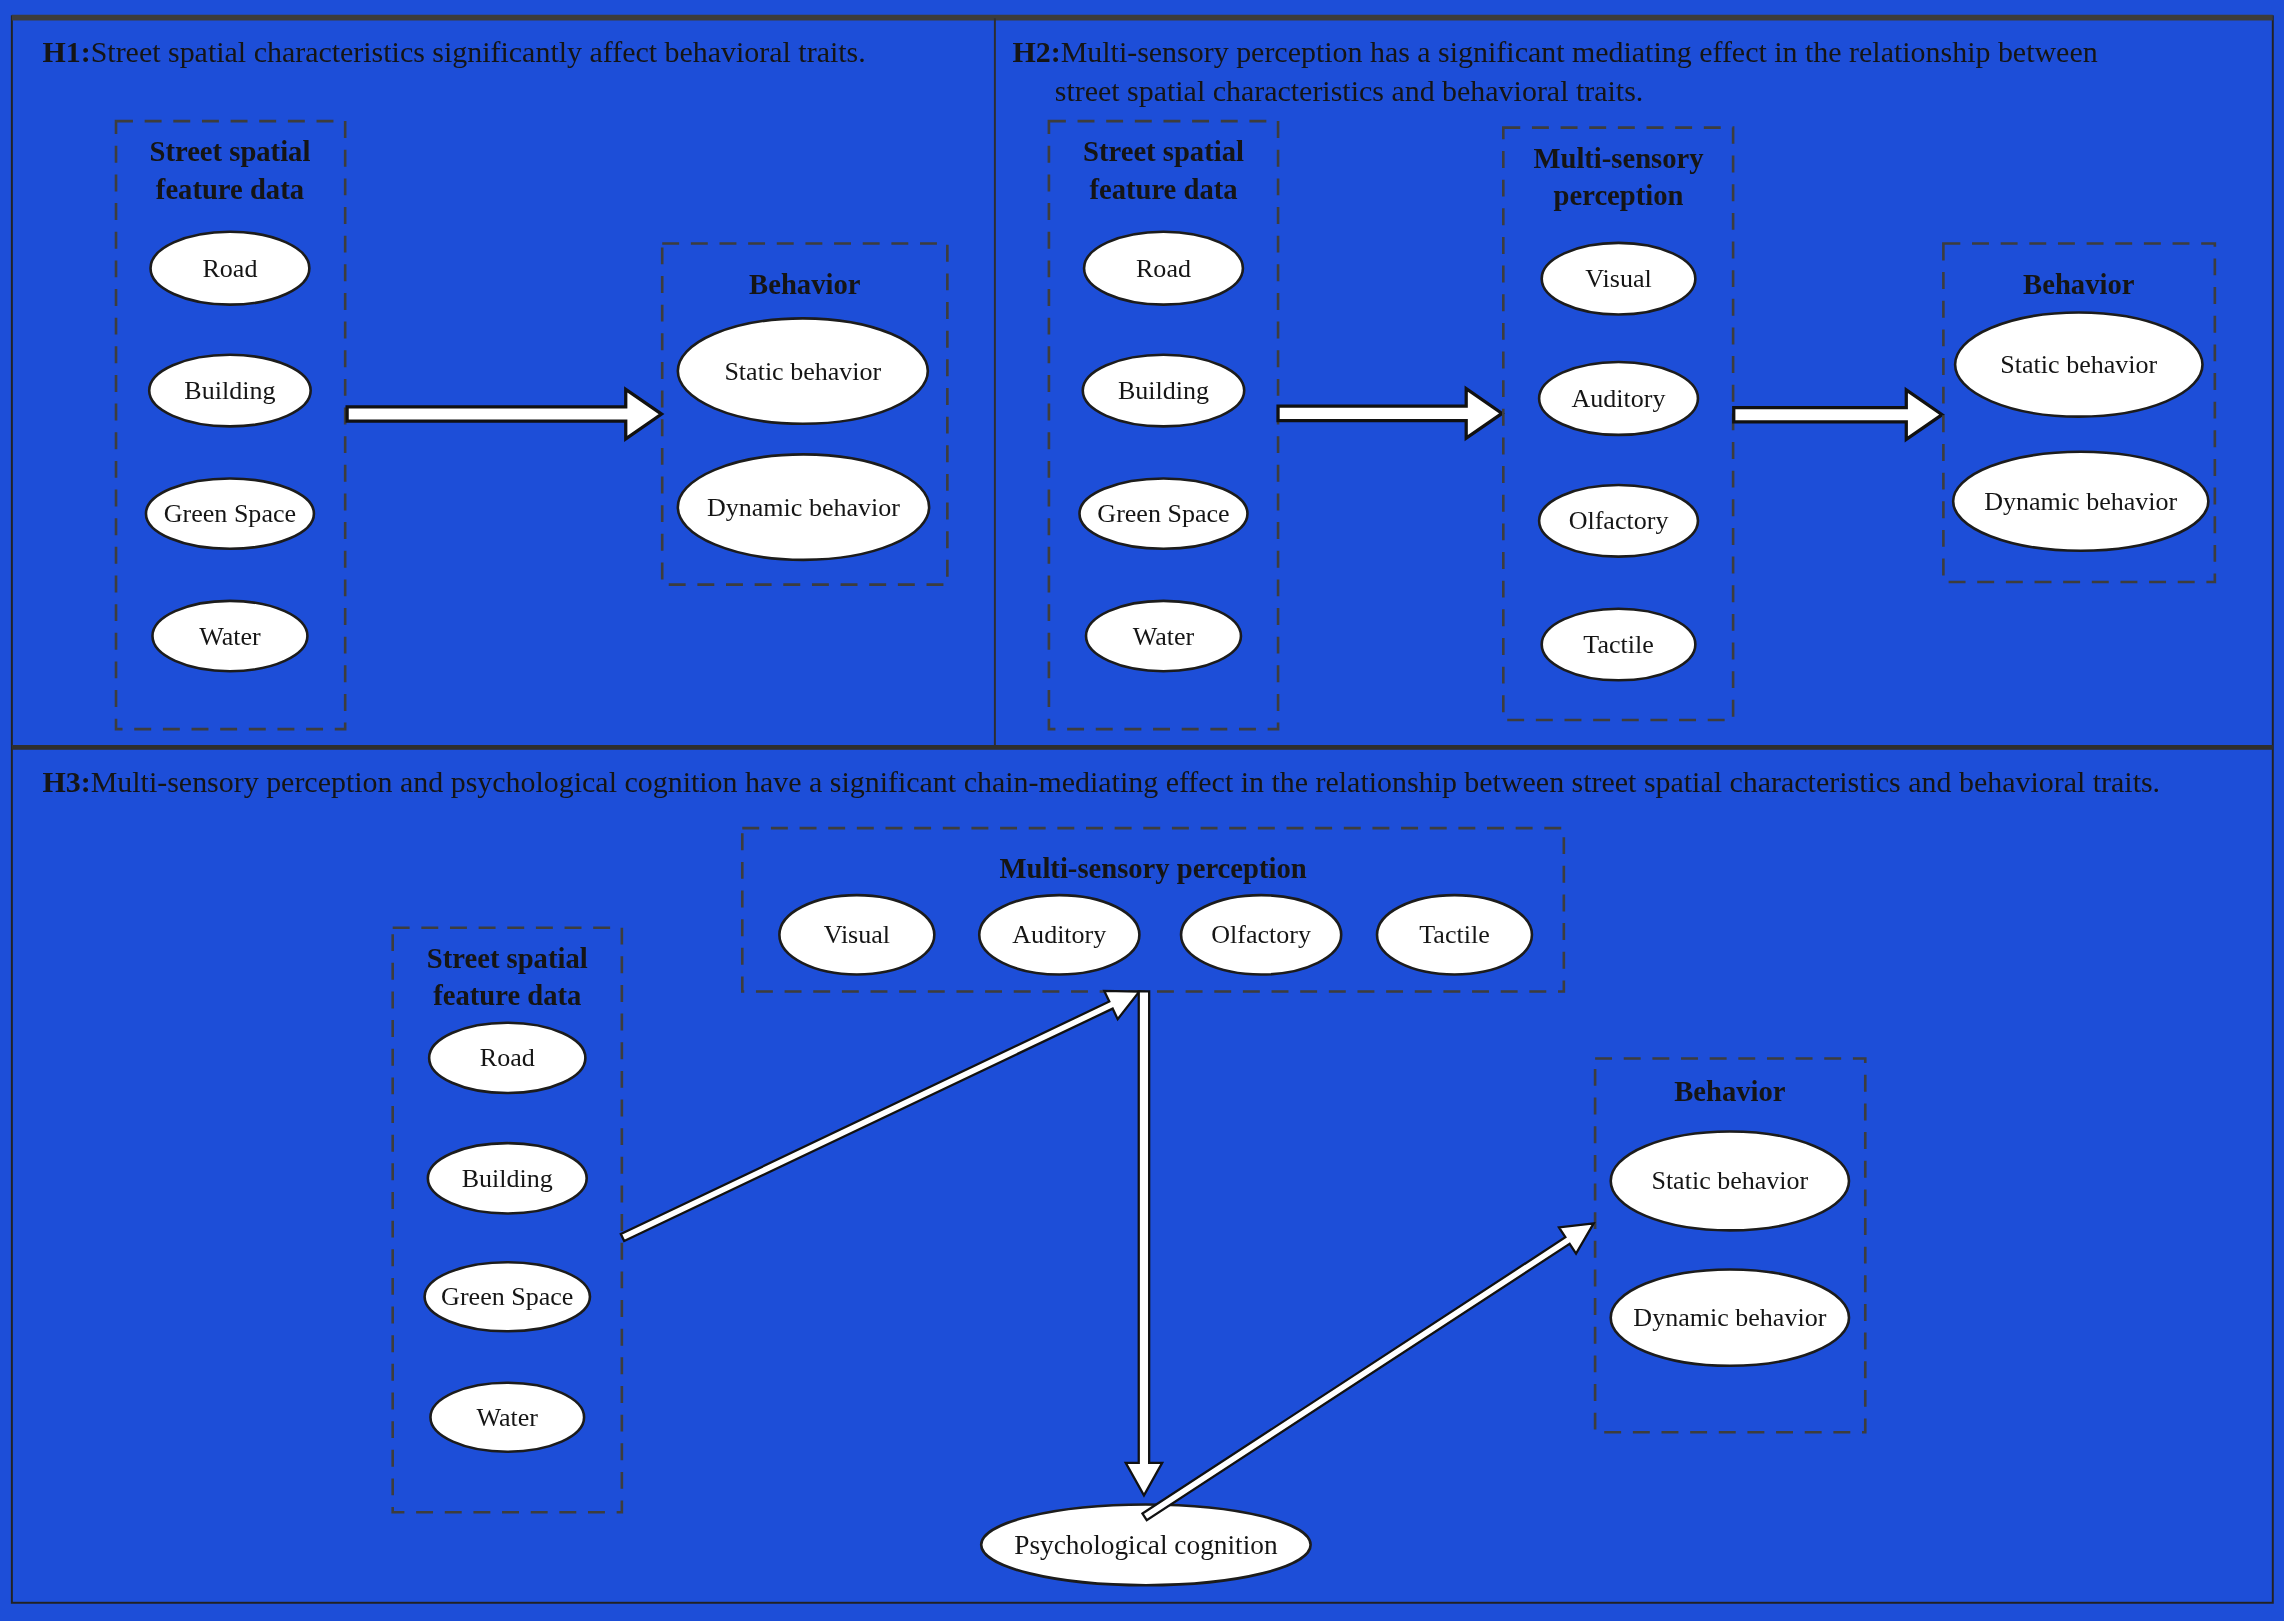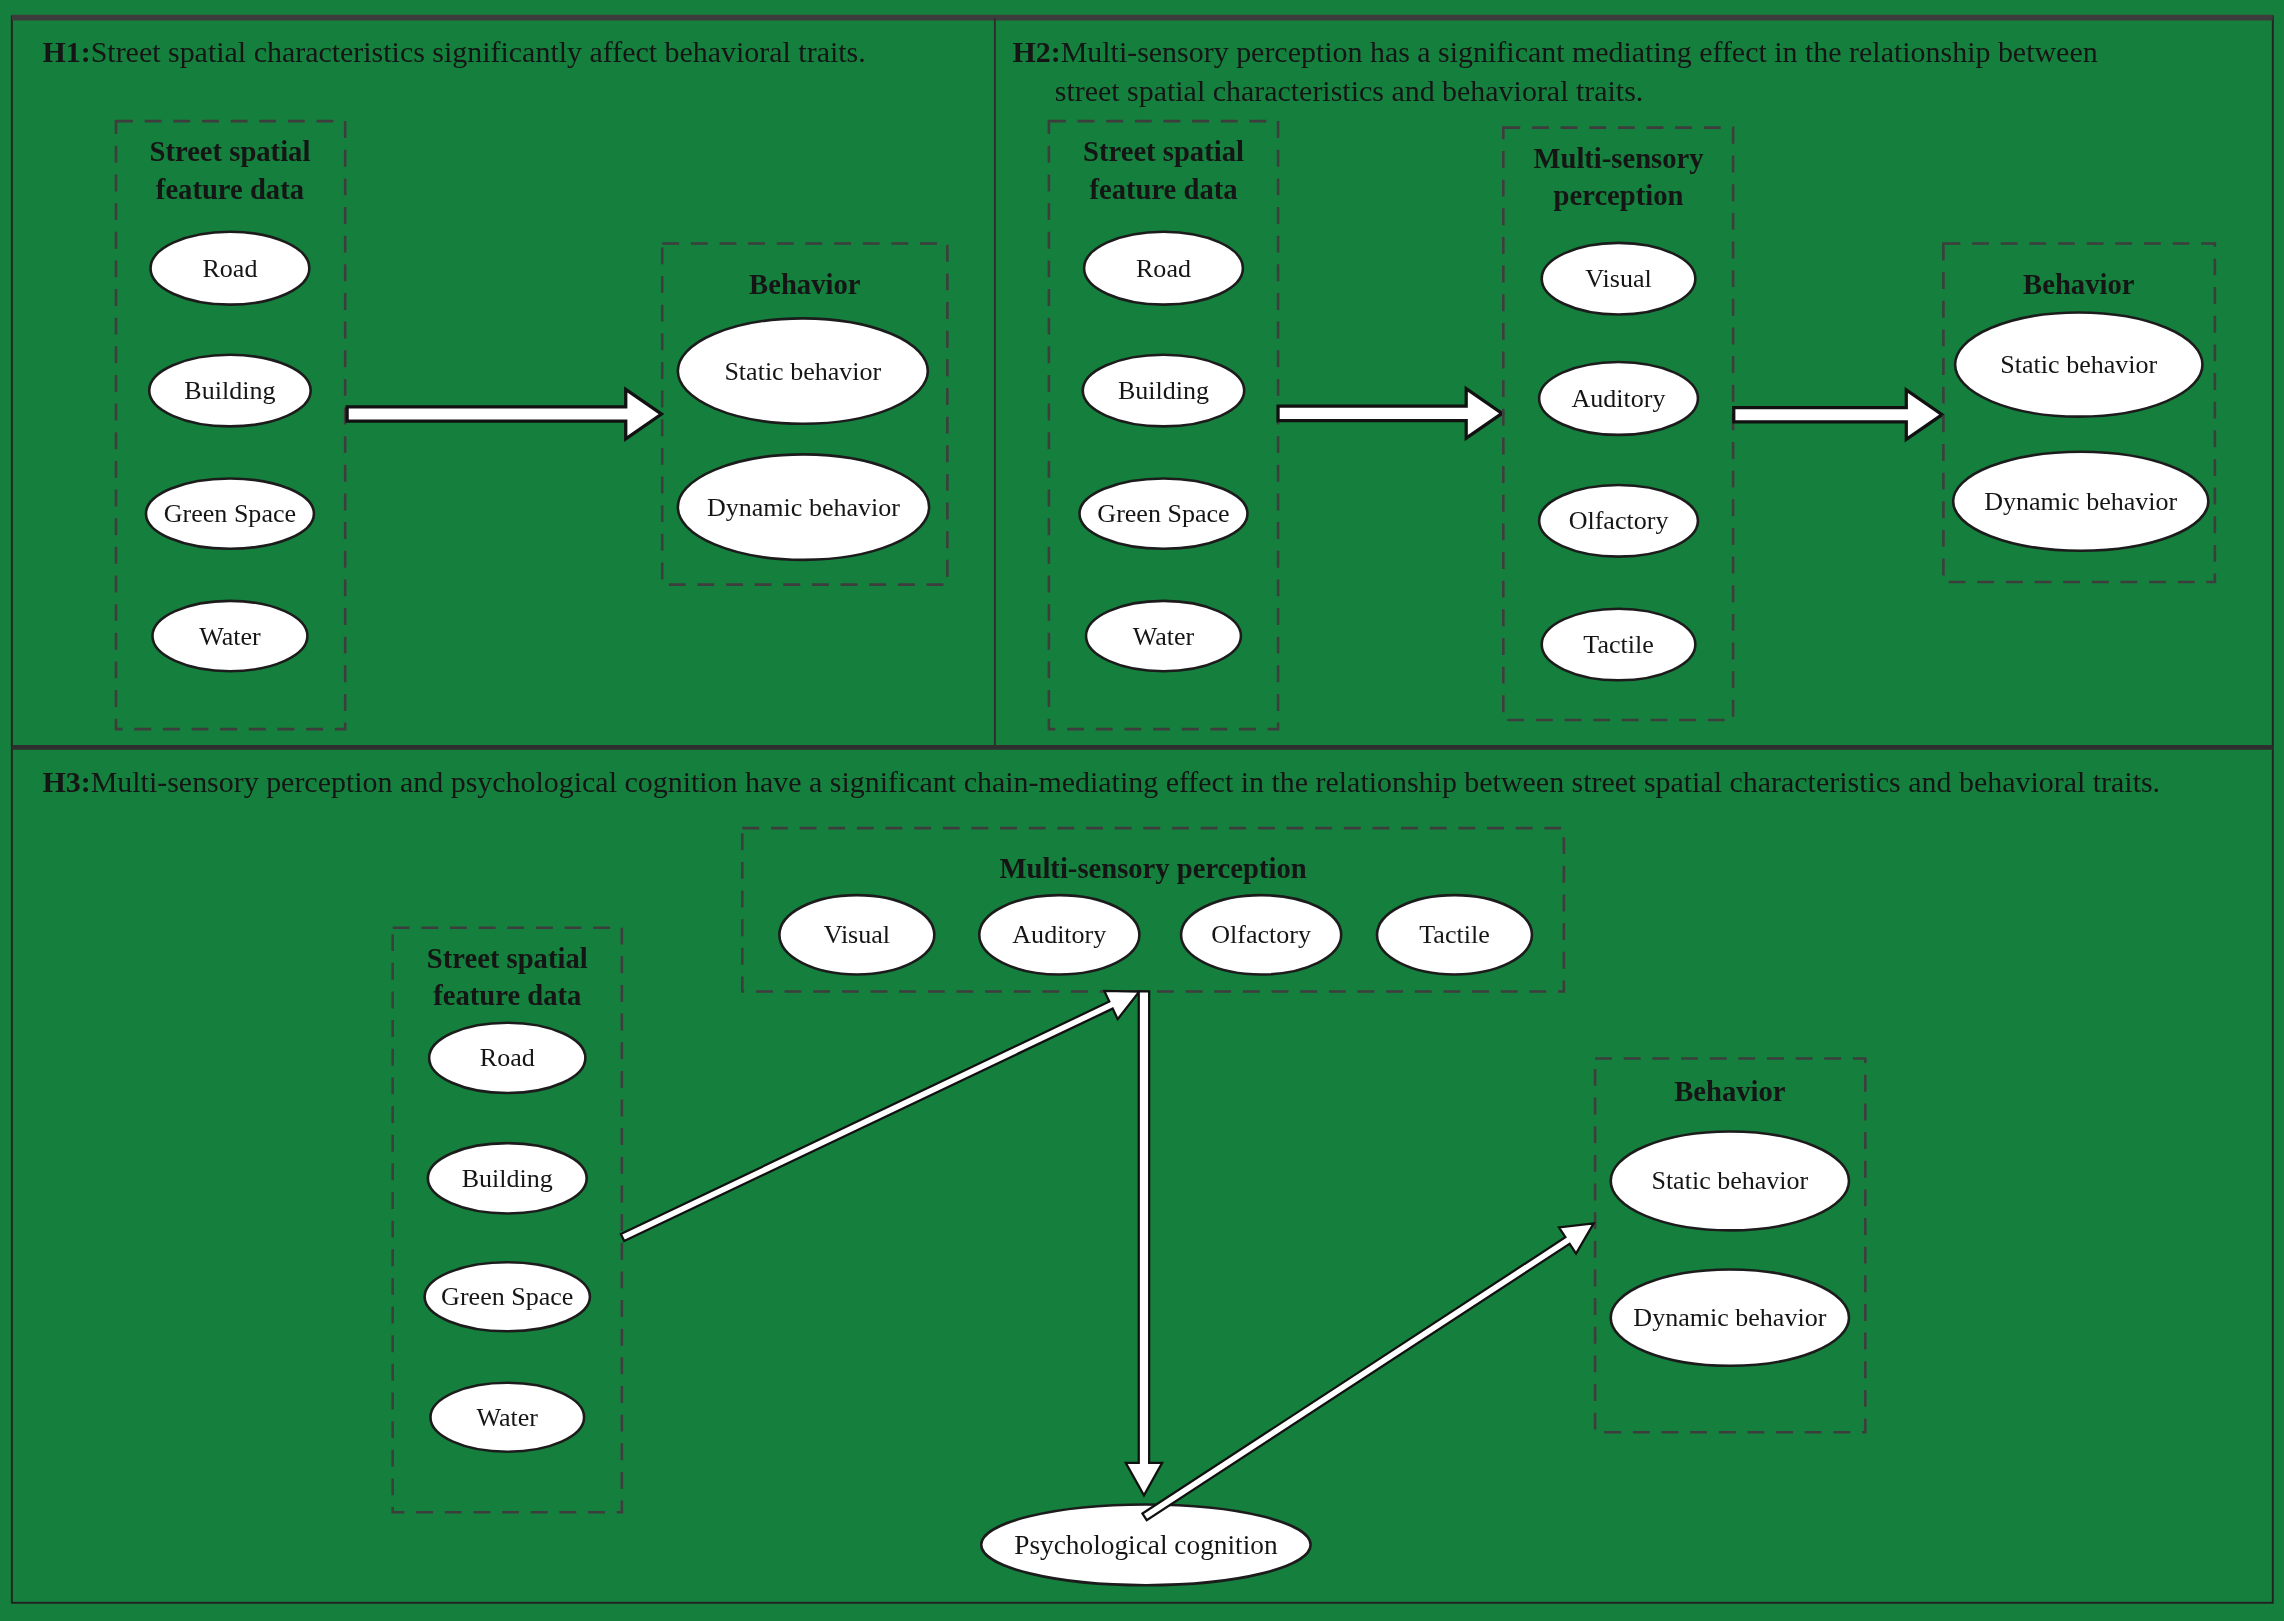--- a/index.html
+++ b/index.html
@@ -1,16 +1,16 @@
 <!DOCTYPE html>
 <html style="font-size:10.4px"><head>
 <meta charset="utf-8">
 <style>
   html, body { margin: 0; padding: 0; background: #ffffff; }
-  .stage { position: relative; width: 2284px; height: 1621px; background: #15803d; overflow: hidden; text-align: center; }
+  .stage { position: relative; width: 2284px; height: 1621px; background: #1d4ed8; overflow: hidden; text-align: center; }
   svg text { font-family: "Liberation Serif", serif; fill: #151515; }
   .hyp      { font-size: 46px; }
   .b        { font-weight: bold; }
   .boxtitle { font-size: 44px; font-weight: bold; text-anchor: middle; }
   .lbl      { font-size: 40px; text-anchor: middle; dominant-baseline: central; }
   .lbl-lg   { font-size: 42px; text-anchor: middle; dominant-baseline: central; }
   .shape    { fill: #ffffff; stroke: #1c1c1c; stroke-width: 4; }
   .dashed   { fill: none; stroke: #3d3d3d; stroke-width: 4; stroke-dasharray: 26 18; }
   .blockarrow { fill: #ffffff; stroke: #111111; stroke-width: 5; stroke-linejoin: miter; }
   .thinarrow  { fill: #ffffff; stroke: #111111; stroke-width: 3.5; stroke-linejoin: miter; }

